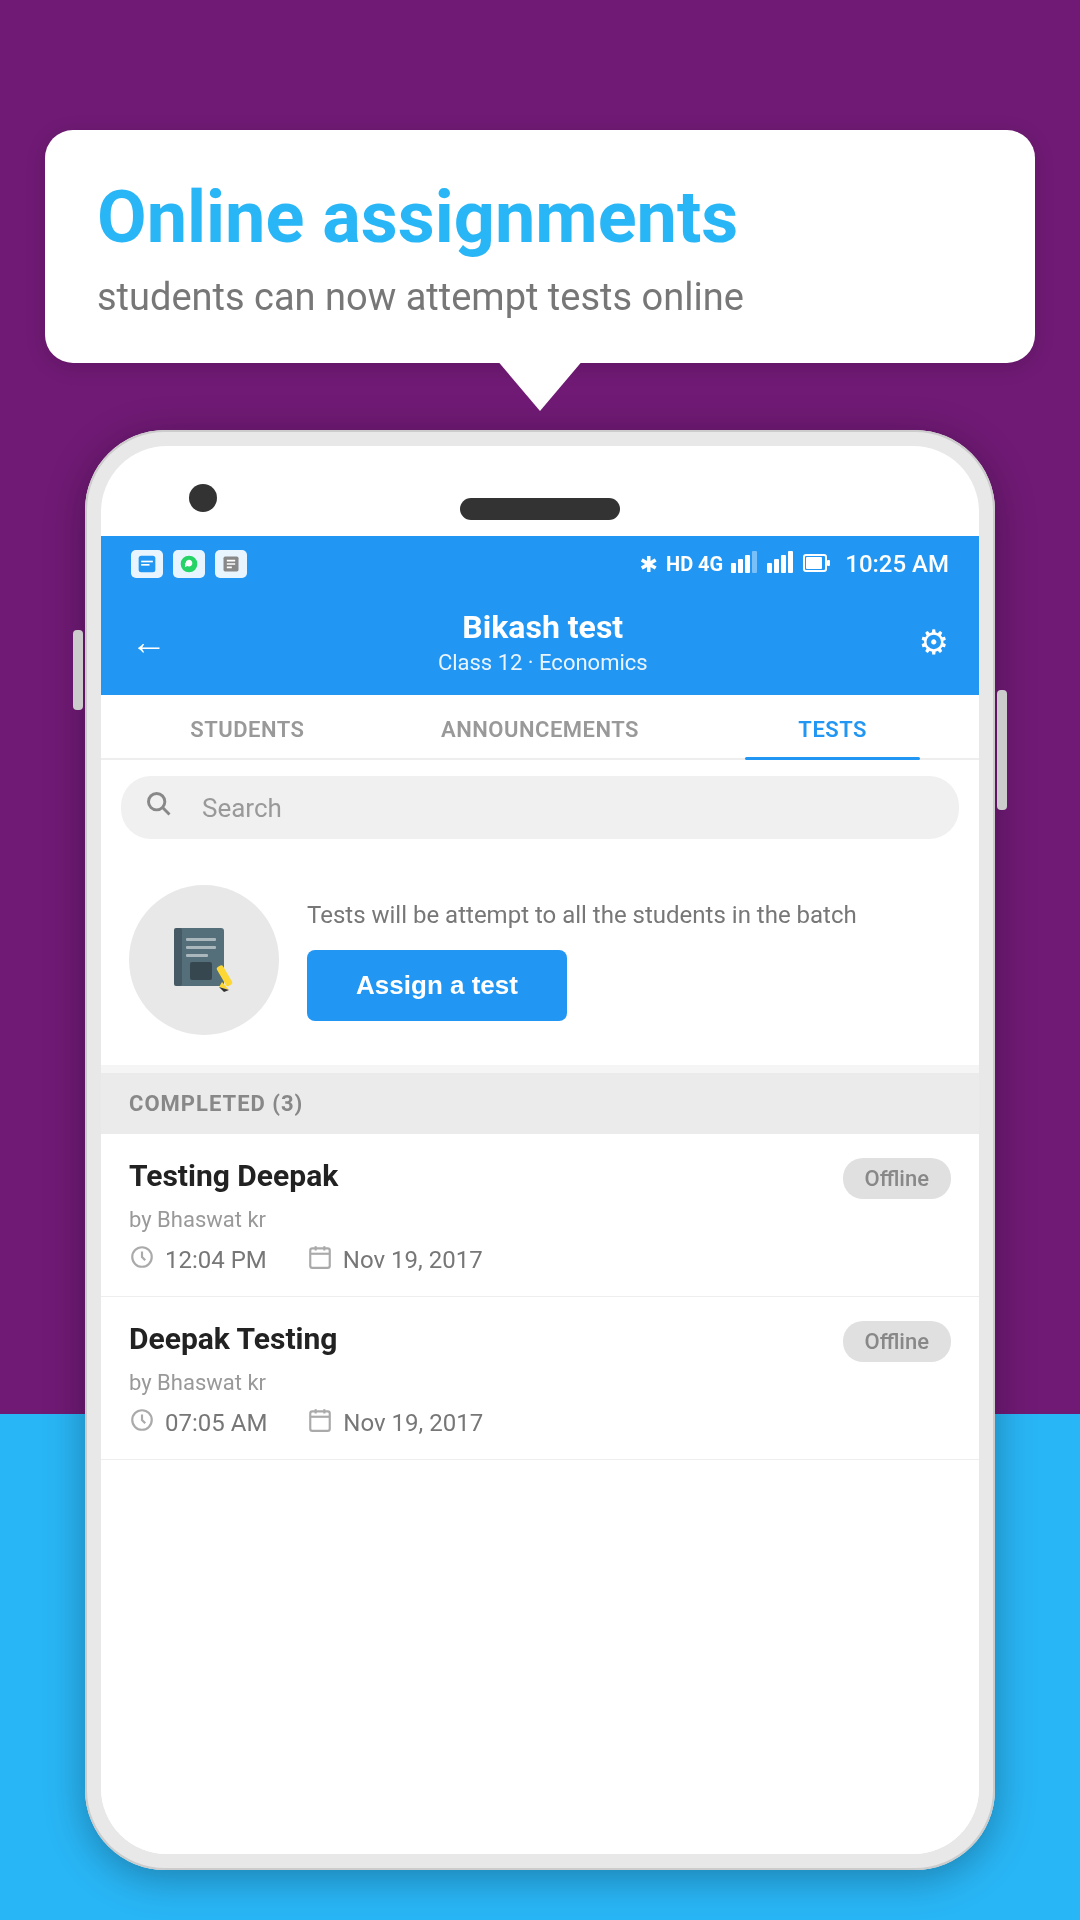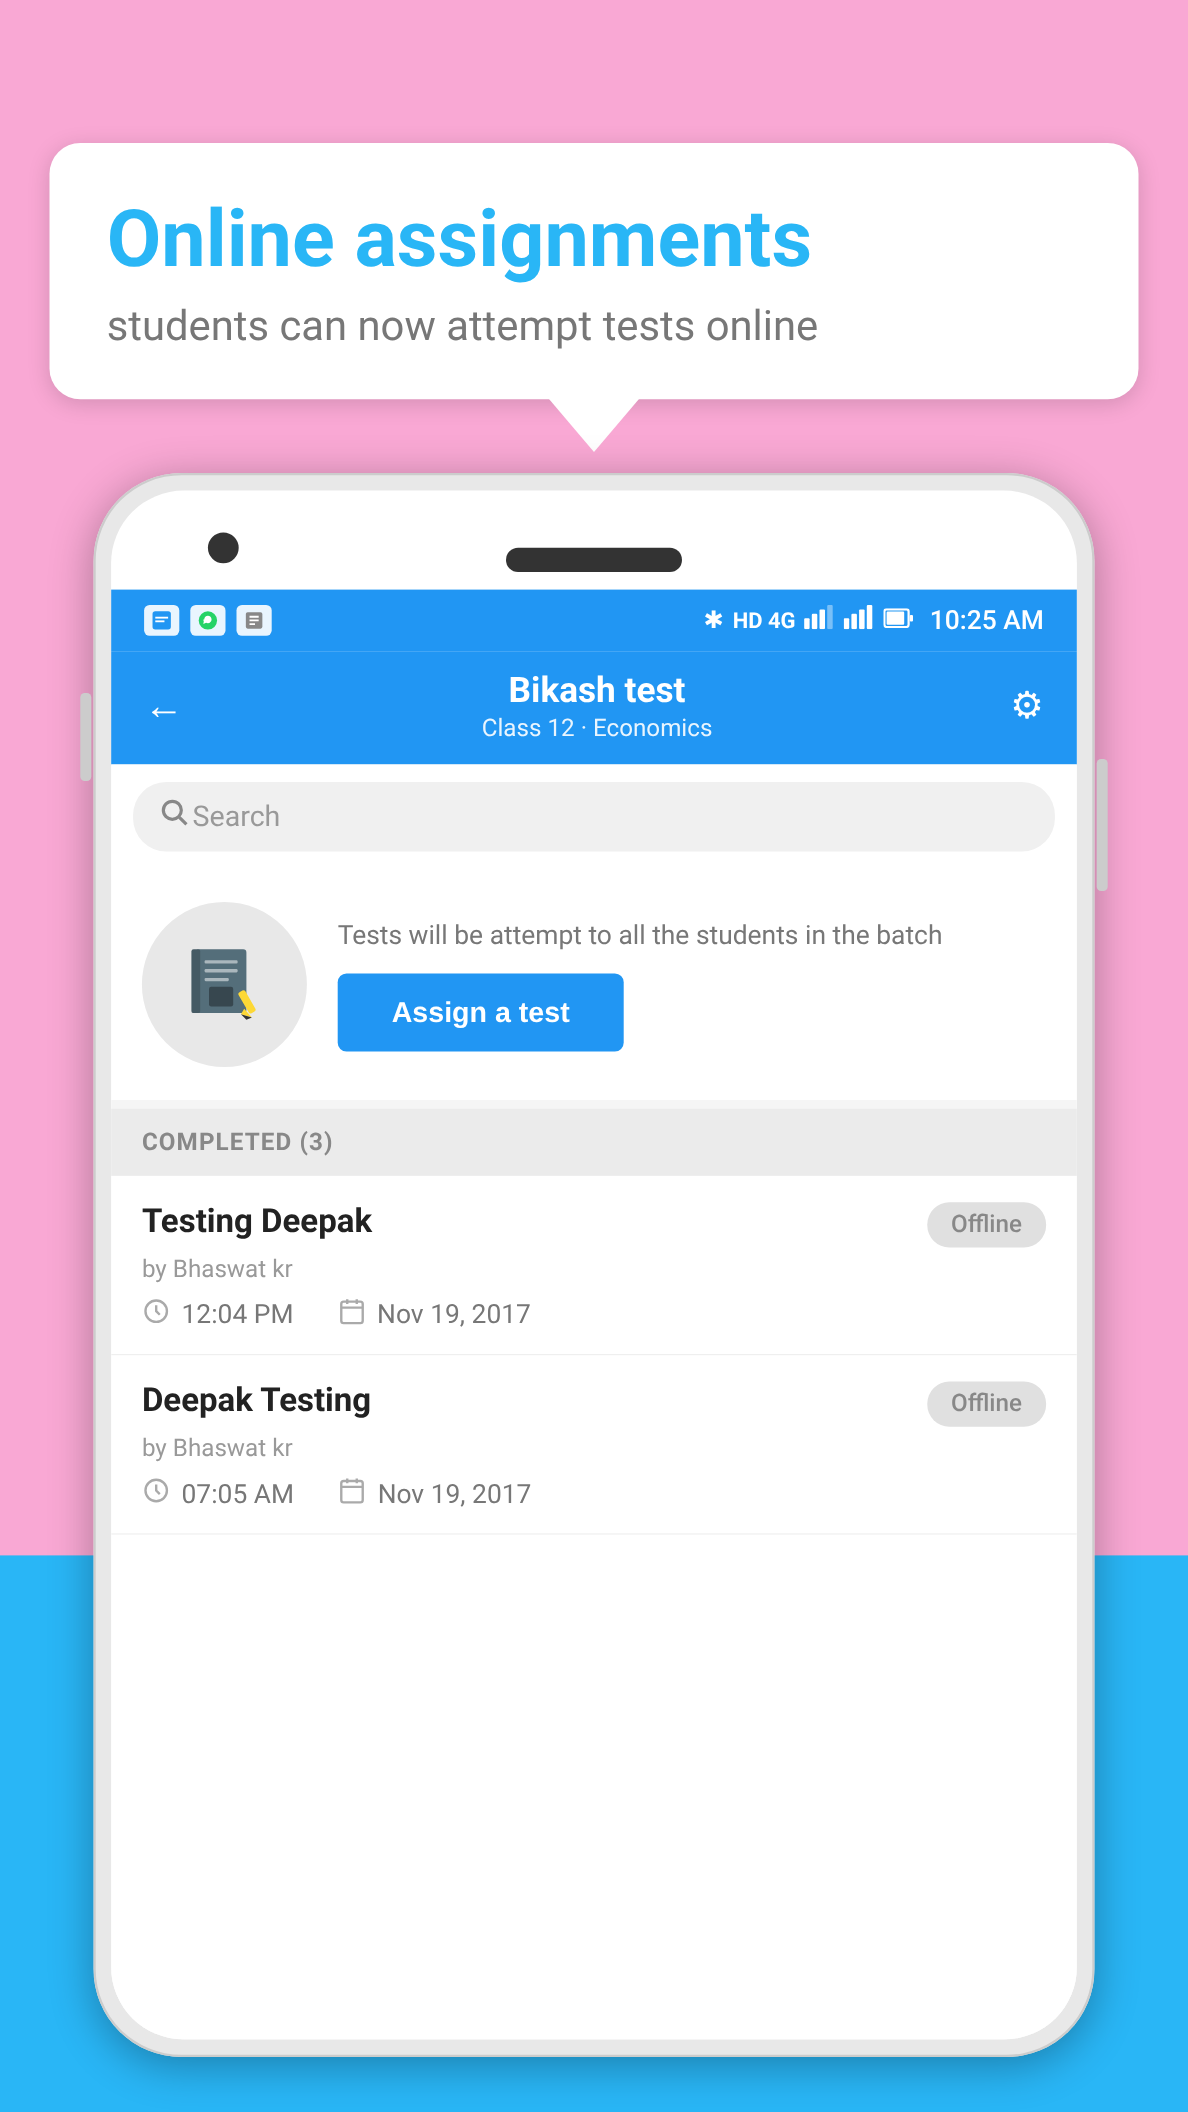--- a/index.html
+++ b/index.html
@@ -266,21 +266,21 @@
       padding: 16px 20px;
       flex-shrink: 0;
     }
 
     .search-bar {
       background: #f0f0f0;
       border-radius: 30px;
       display: flex;
       align-items: center;
       padding: 14px 24px;
-      gap: 2px;
+      gap: 29px;
       text-align: right;
     }
 
     .search-icon-svg {
       color: #888;
       font-size: 28px;
     }
 
     .search-text {
       font-size: 26px;
@@ -413,21 +413,21 @@
 
     
     .notebook-svg {
       width: 80px;
       height: 80px;
     }
   </style>
 </head>
 <body>
 
-<div style="width:1080px;height:1414px;background:#f9a8d4;position:relative;">
+<div style="width:1080px;height:1414px;background:#701a75;position:relative;">
 
   <div class="speech-bubble">
     <div class="bubble-title">Online assignments</div>
     <div class="bubble-subtitle">students can now attempt tests online</div>
   </div>
 
   <div class="phone-wrapper">
     <div class="phone-outer">
 
       <div class="volume-btn-left"></div>
@@ -494,20 +494,31 @@
 
         <div class="app-header">
           <span class="header-back">←</span>
           <div class="header-title-group">
             <div class="header-title">Bikash test</div>
             <div class="header-subtitle">Class 12 · Economics</div>
           </div>
           <span class="header-gear">⚙</span>
         </div>
 
+        <div class="tabs-bar">
+          <div class="tab-item">
+            <span>STUDENTS</span>
+          </div>
+          <div class="tab-item">
+            <span>ANNOUNCEMENTS</span>
+          </div>
+          <div class="tab-item active">
+            <span>TESTS</span>
+          </div>
+        </div>
 
         <div class="content-area">
 
           <div class="search-container">
             <div class="search-bar">
               <span class="search-icon-svg">
                 <svg width="28" height="28" viewBox="0 0 24 24" fill="none" stroke="#888" stroke-width="2.5">
                   <circle cx="10" cy="10" r="7"></circle>
                   <line x1="15.5" y1="15.5" x2="21" y2="21"></line>
                 </svg>

